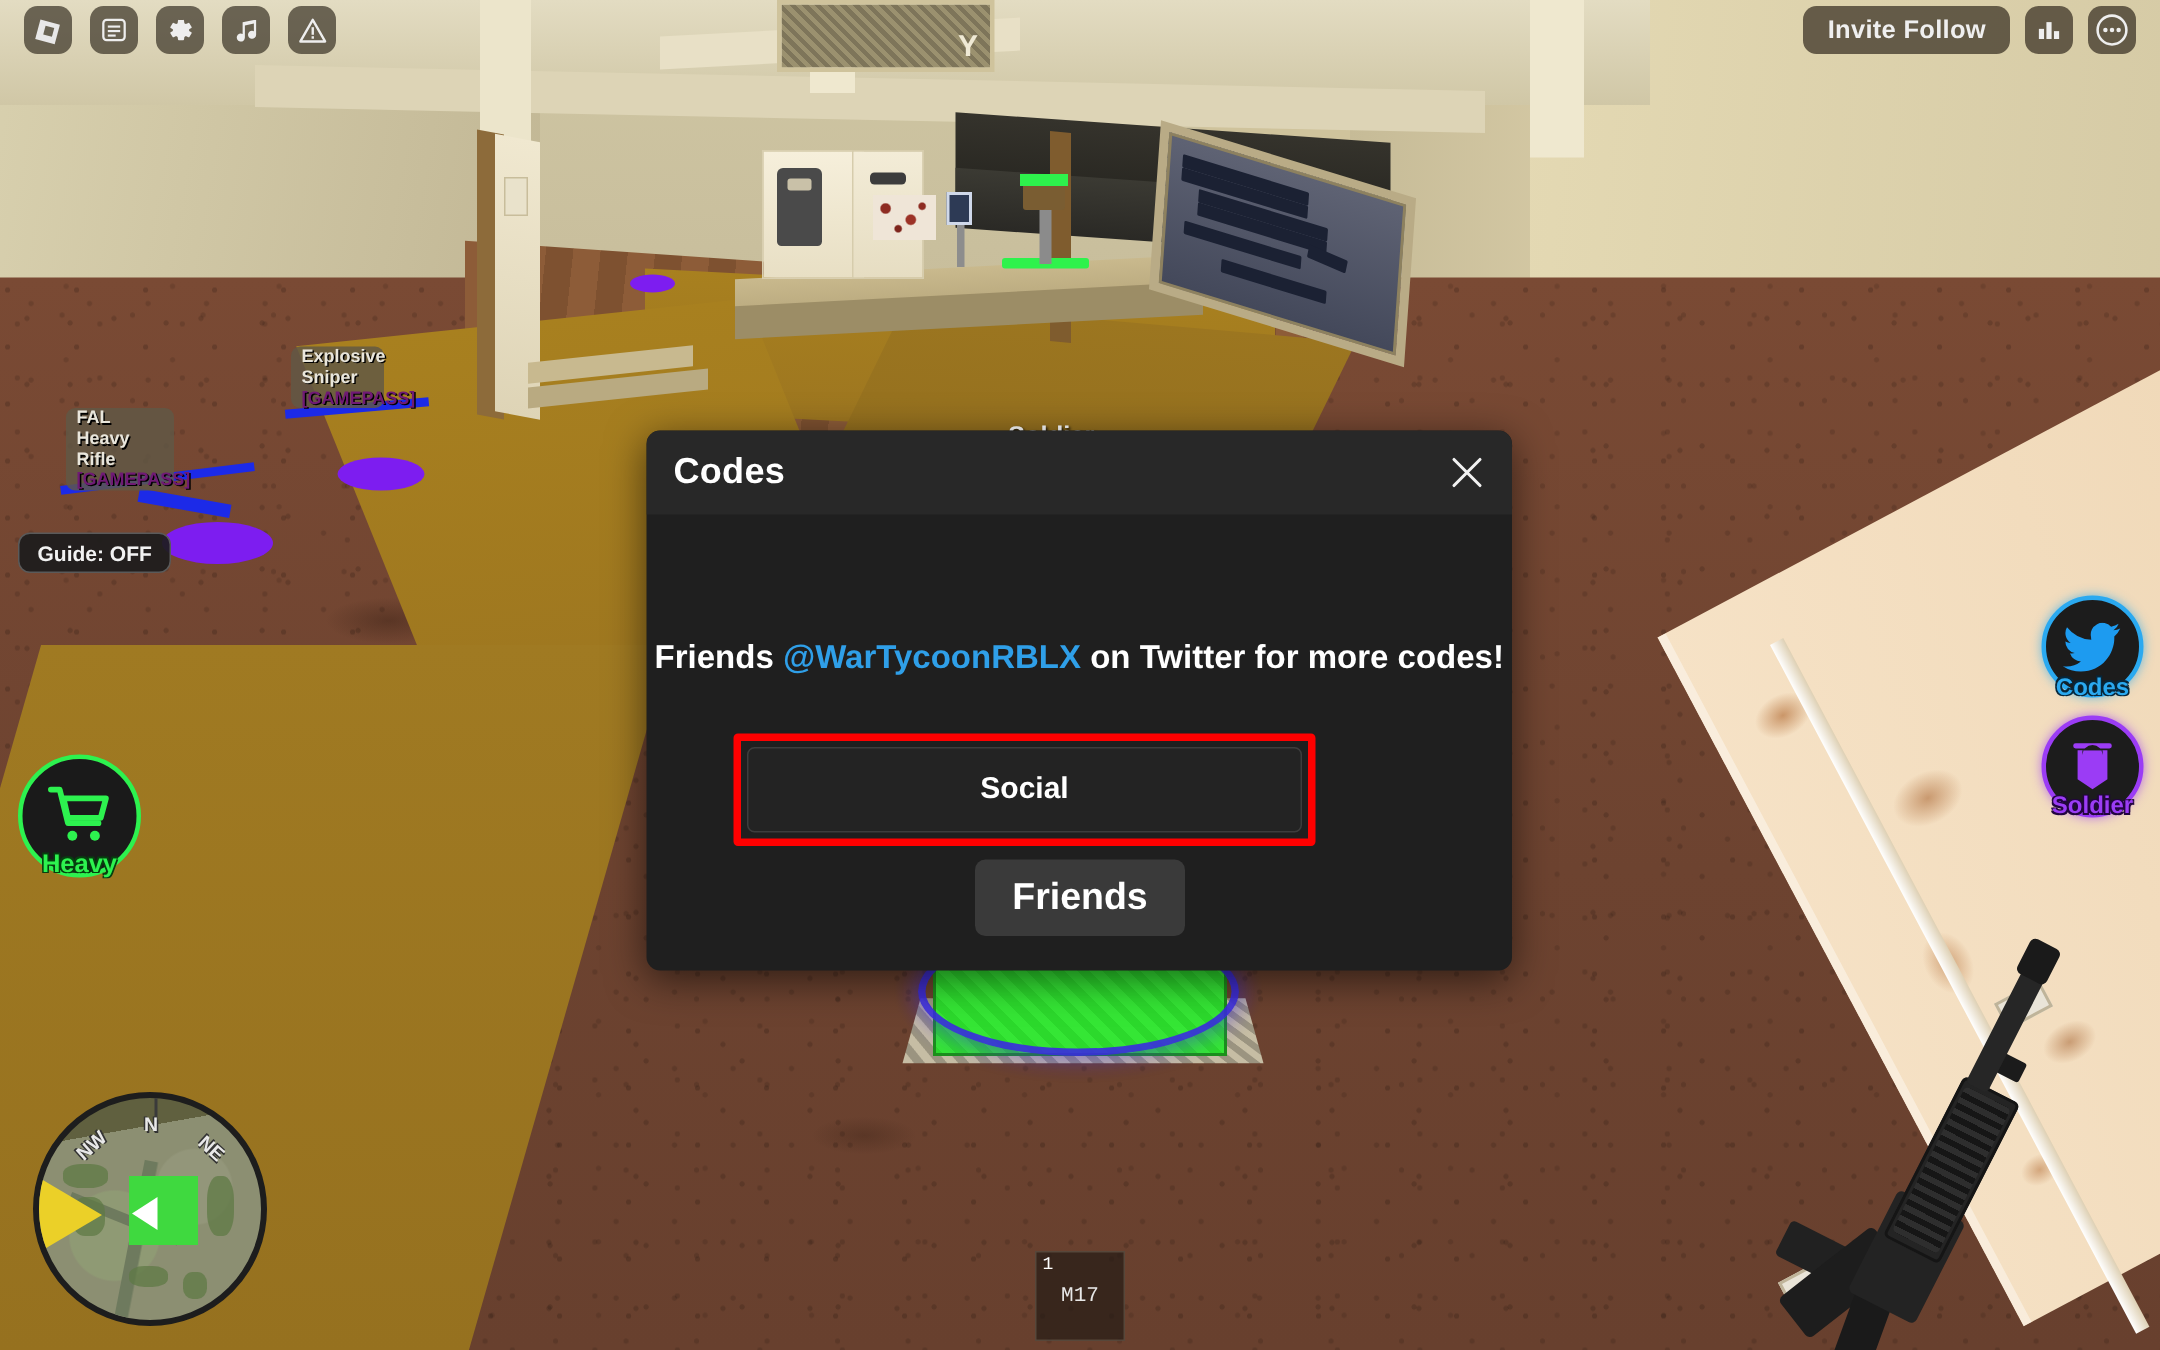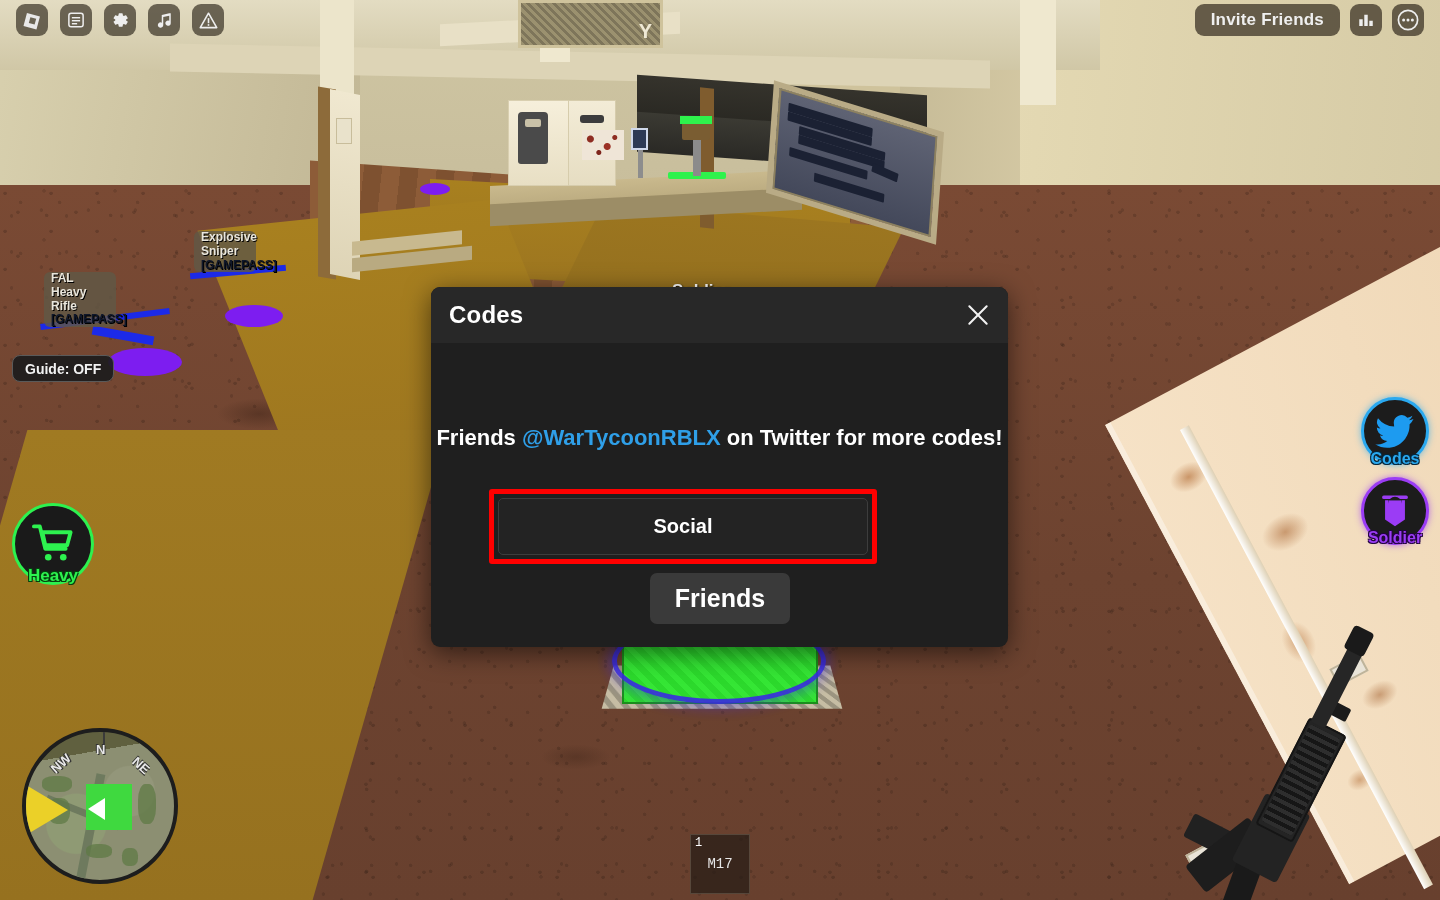--- a/index.html
+++ b/index.html
@@ -210,21 +210,21 @@
   }
   .peg{ position:absolute; width:34px; height:20px; background:#e9e4d8; border:2px solid #bfb49a; transform:rotate(-28deg); }
 
   
   .world-label{
     position:absolute; background:rgba(96,88,70,.82); border-radius:6px;
     padding:0 7px; text-align:left; color:#e9e6dc;
     font-size:12px; font-weight:bold; line-height:1.15;
     text-shadow:1px 1px 0 #000;
   }
-  .world-label .gp{ display:block; color:#0f172a; font-size:12px; font-weight:bold;
+  .world-label .gp{ display:block; color:#701a75; font-size:12px; font-weight:bold;
     text-shadow:1px 1px 0 #000; }
   .soldier-label{
     position:absolute; left:672px; top:281px; color:#fff; font-size:17px; font-weight:bold;
     text-shadow:1px 1px 2px #000;
   }
   .purple-pickup{ position:absolute; background:#7d1df0; border-radius:50%; filter:blur(.3px); }
   .blue-gun{ position:absolute; background:#1c2ae8; }
 
   
   .pad-frame{
@@ -549,21 +549,21 @@
       </div>
       <div class="tb-btn">
         <svg width="19" height="19" viewBox="0 0 24 24" aria-hidden="true">
           <path d="M12 2.8 L22.4 21 L1.6 21 Z" fill="none" stroke="#eee" stroke-width="2" stroke-linejoin="round"></path>
           <rect x="11" y="9" width="2" height="6.4" fill="#eee"></rect>
           <rect x="11" y="16.6" width="2" height="2.1" fill="#eee"></rect>
         </svg>
       </div>
     </div>
     <div class="tb-right">
-      <div class="invite-btn">Invite Friends</div>
+      <div class="invite-btn">Invite Follow</div>
       <div class="tb-sq">
         <svg width="18" height="18" viewBox="0 0 24 24" aria-hidden="true">
           <rect x="3" y="11" width="4.6" height="9" fill="#eee"></rect>
           <rect x="9.7" y="5" width="4.6" height="15" fill="#eee"></rect>
           <rect x="16.4" y="13" width="4.6" height="7" fill="#eee"></rect>
         </svg>
       </div>
       <div class="tb-sq">
         <svg width="24" height="24" viewBox="0 0 24 24" aria-hidden="true">
           <circle cx="12" cy="12" r="9.6" fill="none" stroke="#eee" stroke-width="1.7"></circle>

